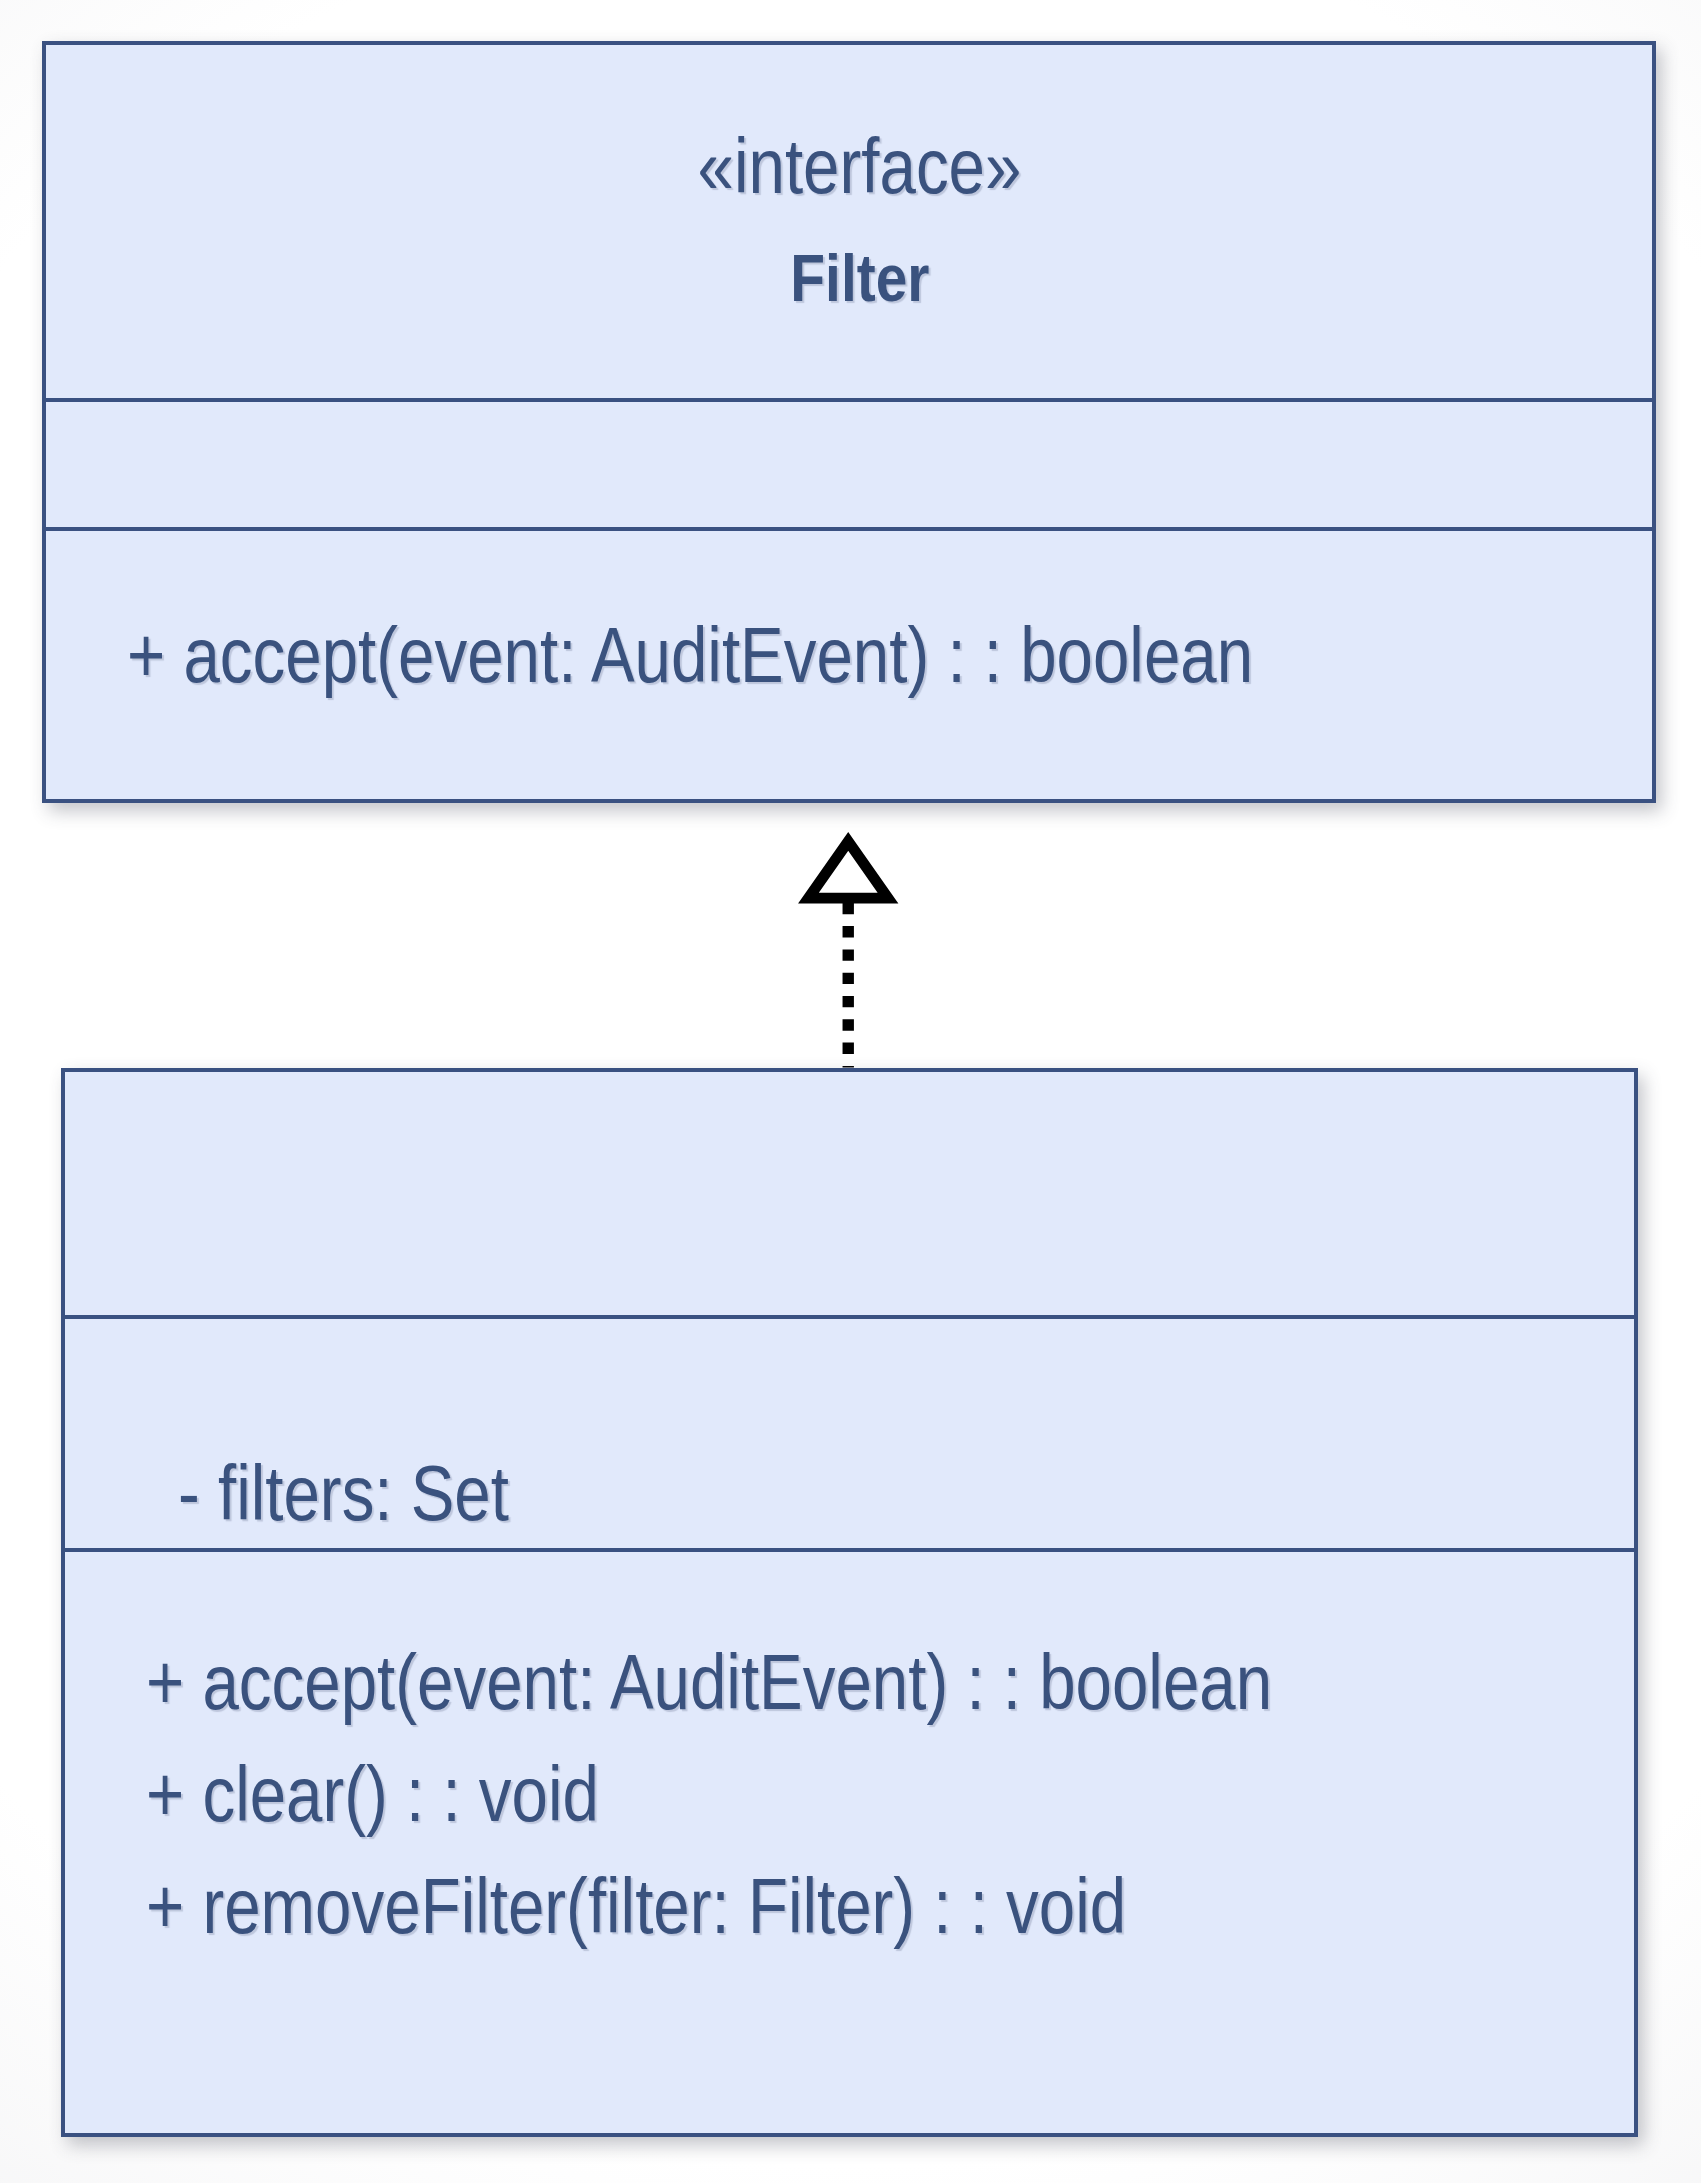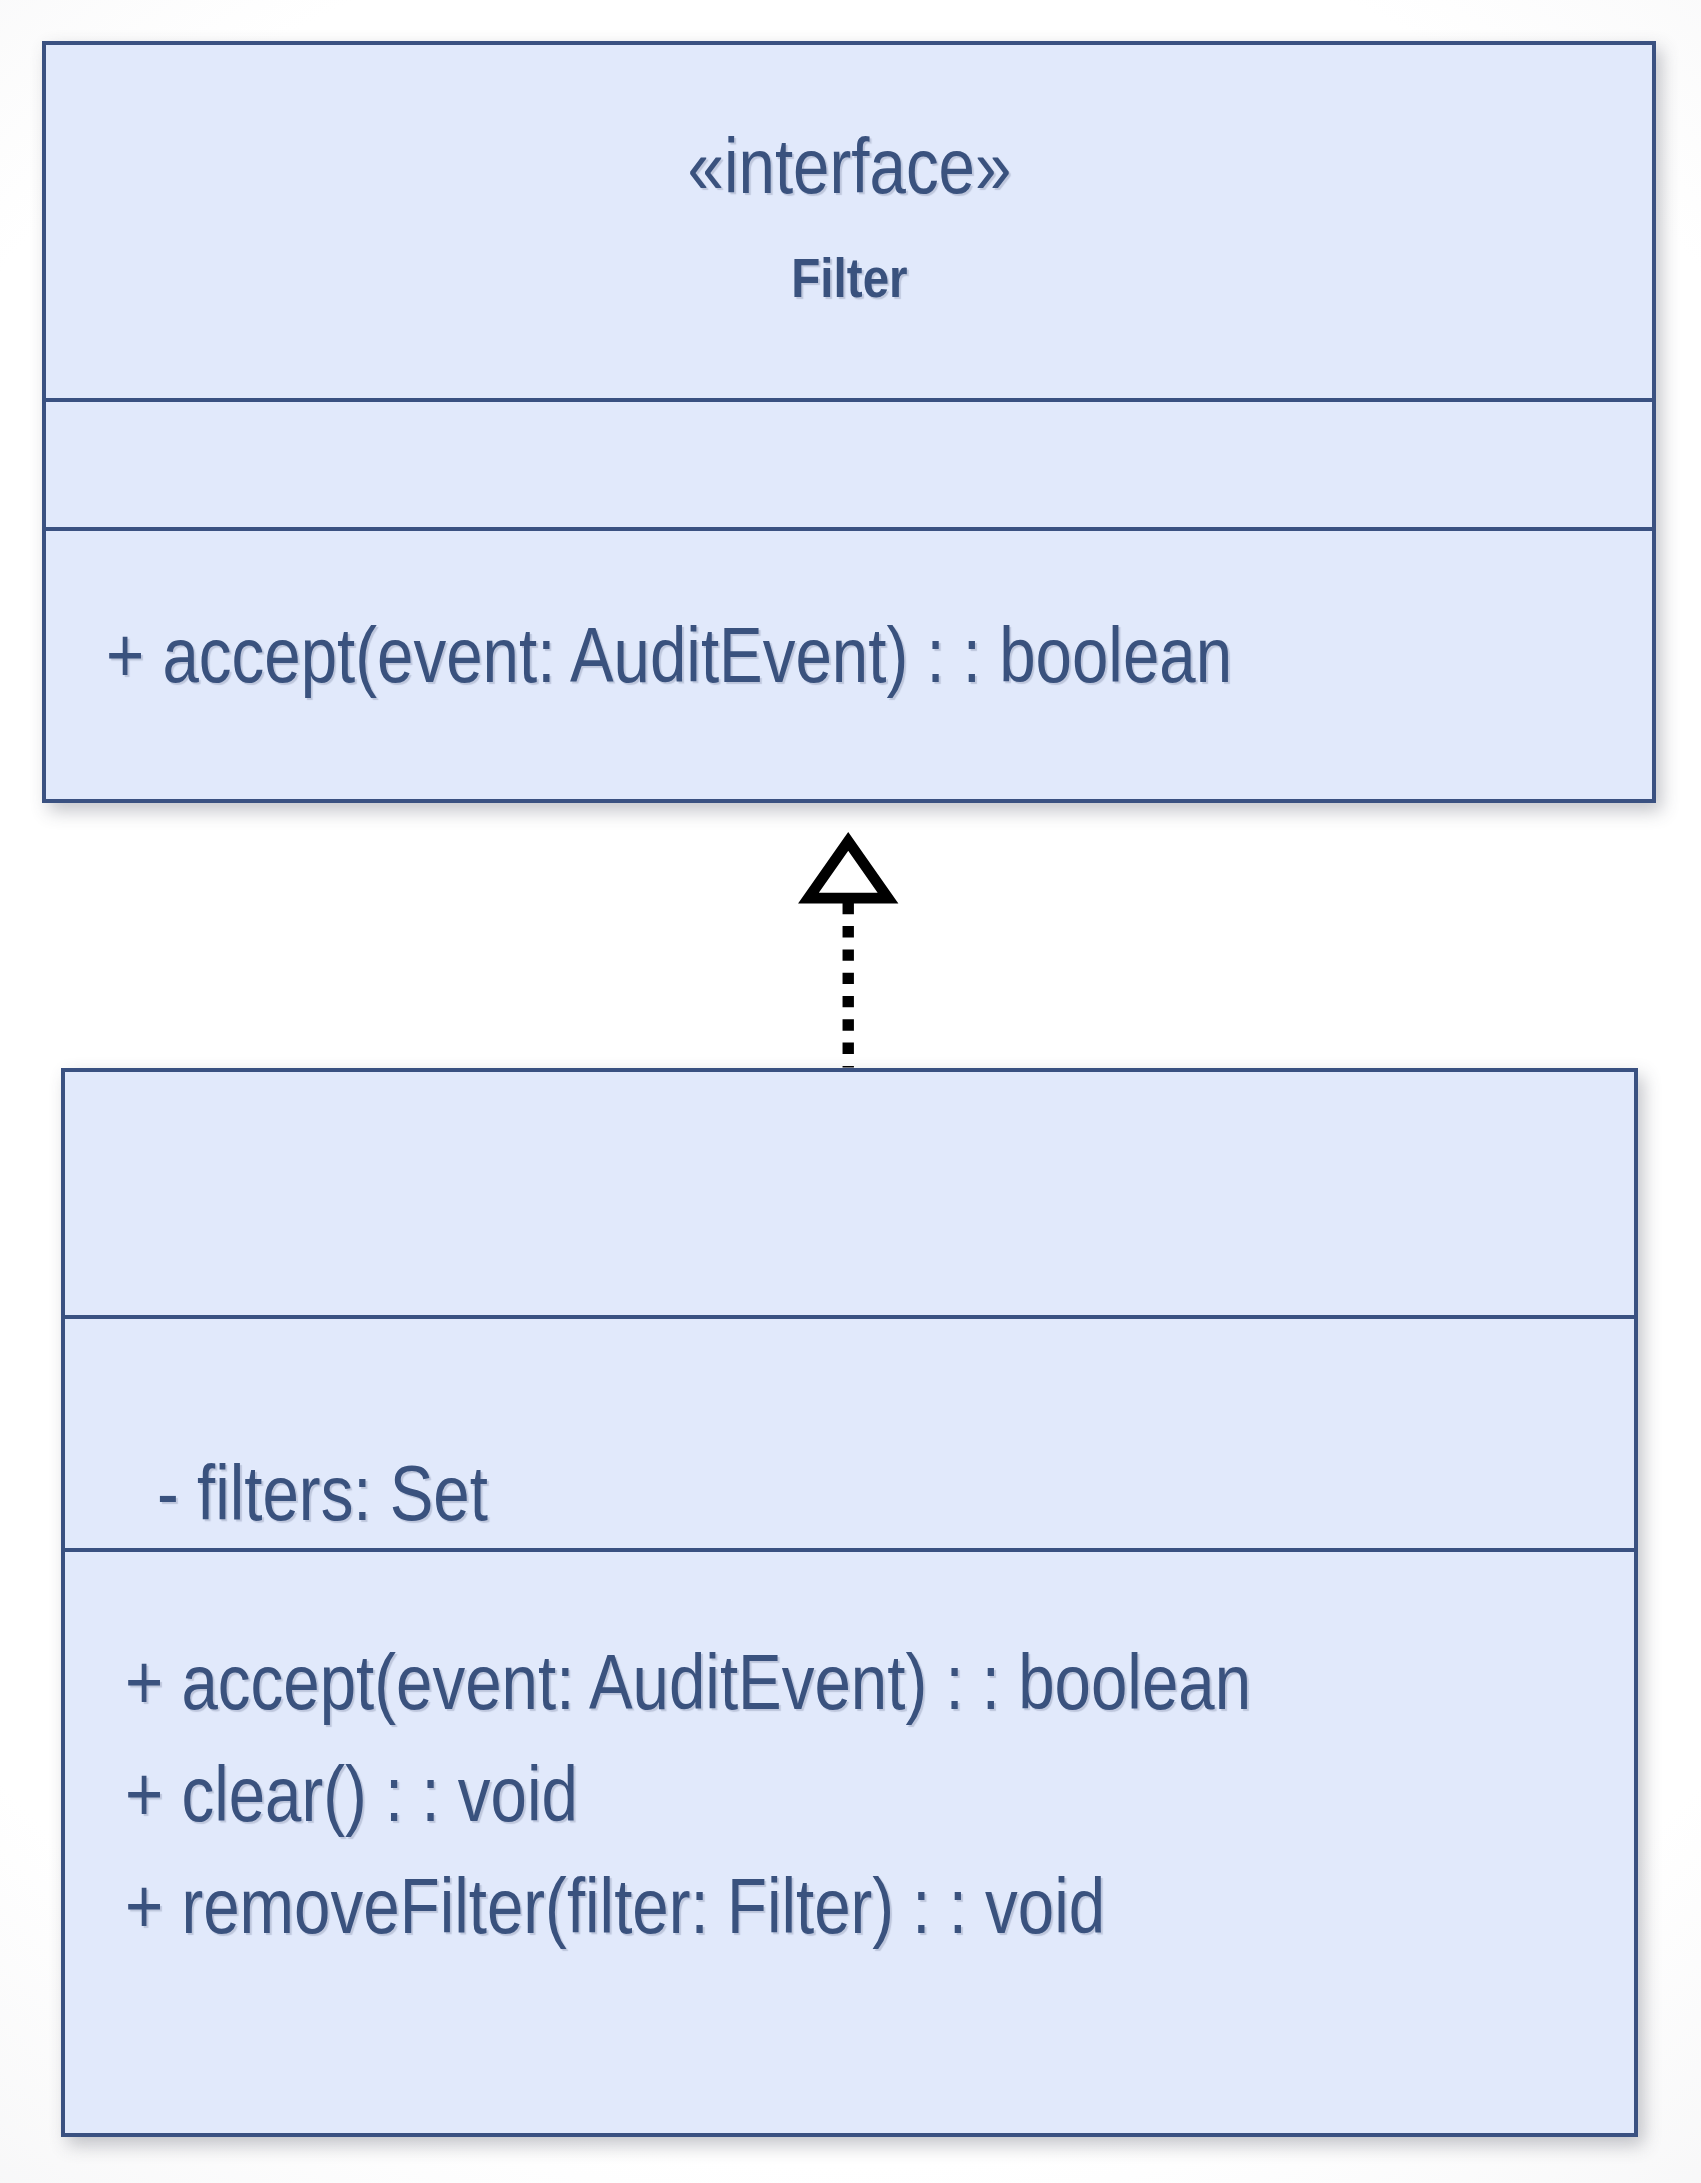--- a/index.html
+++ b/index.html
@@ -19,42 +19,42 @@
     background:radial-gradient(115% 90% at 50% 47%, #ffffff 58%, #ebebed 100%);
   }
   .box{
     position:absolute;
     background:var(--box-fill);
     border:4px solid var(--box-border);
     box-shadow:5.7px 8px 17px rgba(55,60,75,0.30);
   }
   .box-top{left:42px;top:41px;width:1606px;height:754px;}
   .box-bottom{left:61px;top:1068px;width:1569px;height:1061px;}
-  .comp{position:absolute;left:0;right:0;overflow:hidden;}
+  .comp{position:absolute;left:0;right:0;overflow:hidden;padding-left:21px;}
   .divider{position:absolute;left:0;right:0;height:4px;background:var(--box-border);}
   .box-top .c-title{top:0;height:353px;display:flex;flex-direction:column;justify-content:center;align-items:center;}
   .box-top .d1{top:353px;}
   .box-top .c-attrs{top:356px;height:125px;}
   .box-top .d2{top:482px;}
   .box-top .c-methods{top:486px;bottom:0;padding-top:68px;}
   .box-bottom .c-title{top:0;height:243px;display:flex;flex-direction:column;justify-content:center;align-items:center;}
   .box-bottom .d1{top:243px;}
   .box-bottom .c-attrs{top:247px;height:230px;display:flex;align-items:flex-end;margin-left:32px;}
   .box-bottom .d2{top:476px;}
   .box-bottom .c-methods{top:480px;bottom:0;padding-top:74px;}
   .line{
     color:var(--text);
     font-size:77px;
     line-height:112px;
     white-space:nowrap;
     padding-left:60px;
     text-shadow:2.3px 2.3px 1.1px rgba(110,120,150,0.30);
   }
   .t-line{padding-left:0;line-height:111px;text-align:center;}
-  .name{font-weight:bold;font-size:56px;}
+  .name{font-weight:bold;font-size:67px;}
   .narrow{display:inline-block;transform:scaleX(0.85);transform-origin:0 50%;}
   .narrow-c{display:inline-block;transform:scaleX(0.85);transform-origin:50% 50%;}
   .arrow-svg{position:absolute;left:0;top:0;width:1701px;height:2183px;pointer-events:none;}
 </style>
 </head>
 <body>
 
 <div id="canvas">
 
   <section class="box box-top">

